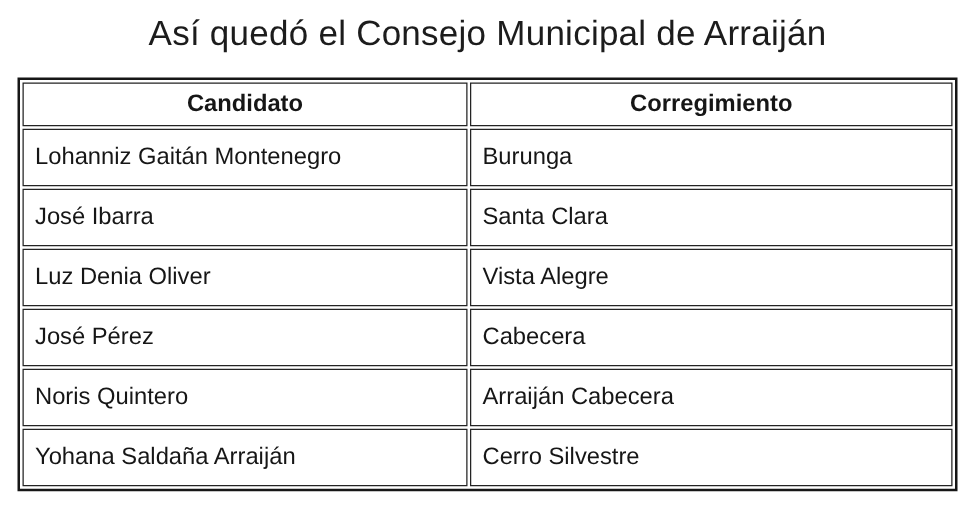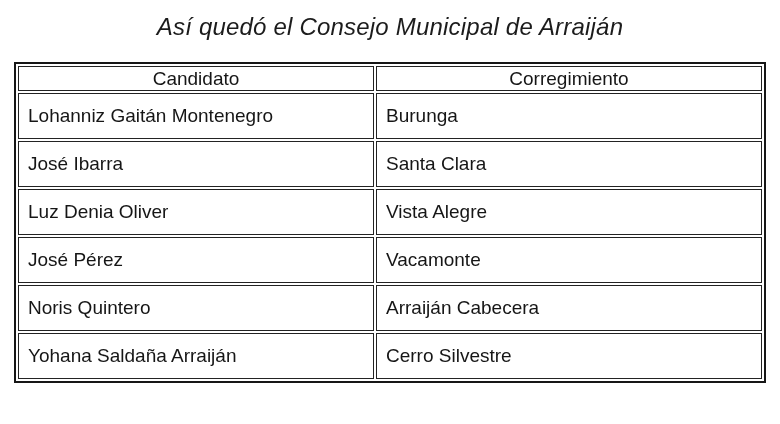--- a/index.html
+++ b/index.html
@@ -7,48 +7,47 @@
     width: 780px;
     height: 424px;
     background: #ffffff;
     font-family: "Liberation Sans", sans-serif;
     color: #161616;
     overflow: hidden;
   }
   .page-title {
     padding-top: 15px;
     text-align: center;
-    font-size: 24px;
+    font-size: 28px;
     line-height: 24px;
     font-weight: 400;
     color: #1c1c1c;
     letter-spacing: 0.2px;
-    font-style: italic;
   }
   table.results-table {
     margin: 23px auto 0 auto;
     width: 752px;
     border-collapse: separate;
     border-spacing: 2px;
     border: 2px solid #161616;
     background: #ffffff;
     table-layout: fixed;
   }
   .results-table th,
   .results-table td {
     border: 1.5px solid #232323;
     box-sizing: border-box;
     font-size: 19px;
     background: #ffffff;
     overflow: hidden;
     white-space: nowrap;
   }
   .results-table th {
-    height: 25px;
-    font-weight: 400;
+    height: 35px;
+    font-weight: 700;
     text-align: center;
     vertical-align: middle;
   }
   .results-table td {
     height: 46px;
     padding: 2px 9px;
     text-align: left;
     vertical-align: middle;
   }
   .col-candidato { width: 356px; }
@@ -78,21 +77,21 @@
       <tr>
         <td>José Ibarra</td>
         <td>Santa Clara</td>
       </tr>
       <tr>
         <td>Luz Denia Oliver</td>
         <td>Vista Alegre</td>
       </tr>
       <tr>
         <td>José Pérez</td>
-        <td>Vacamonte</td>
+        <td>Cabecera</td>
       </tr>
       <tr>
         <td>Noris Quintero</td>
         <td>Arraiján Cabecera</td>
       </tr>
       <tr>
         <td>Yohana Saldaña Arraiján</td>
         <td>Cerro Silvestre</td>
       </tr>
     </tbody>

